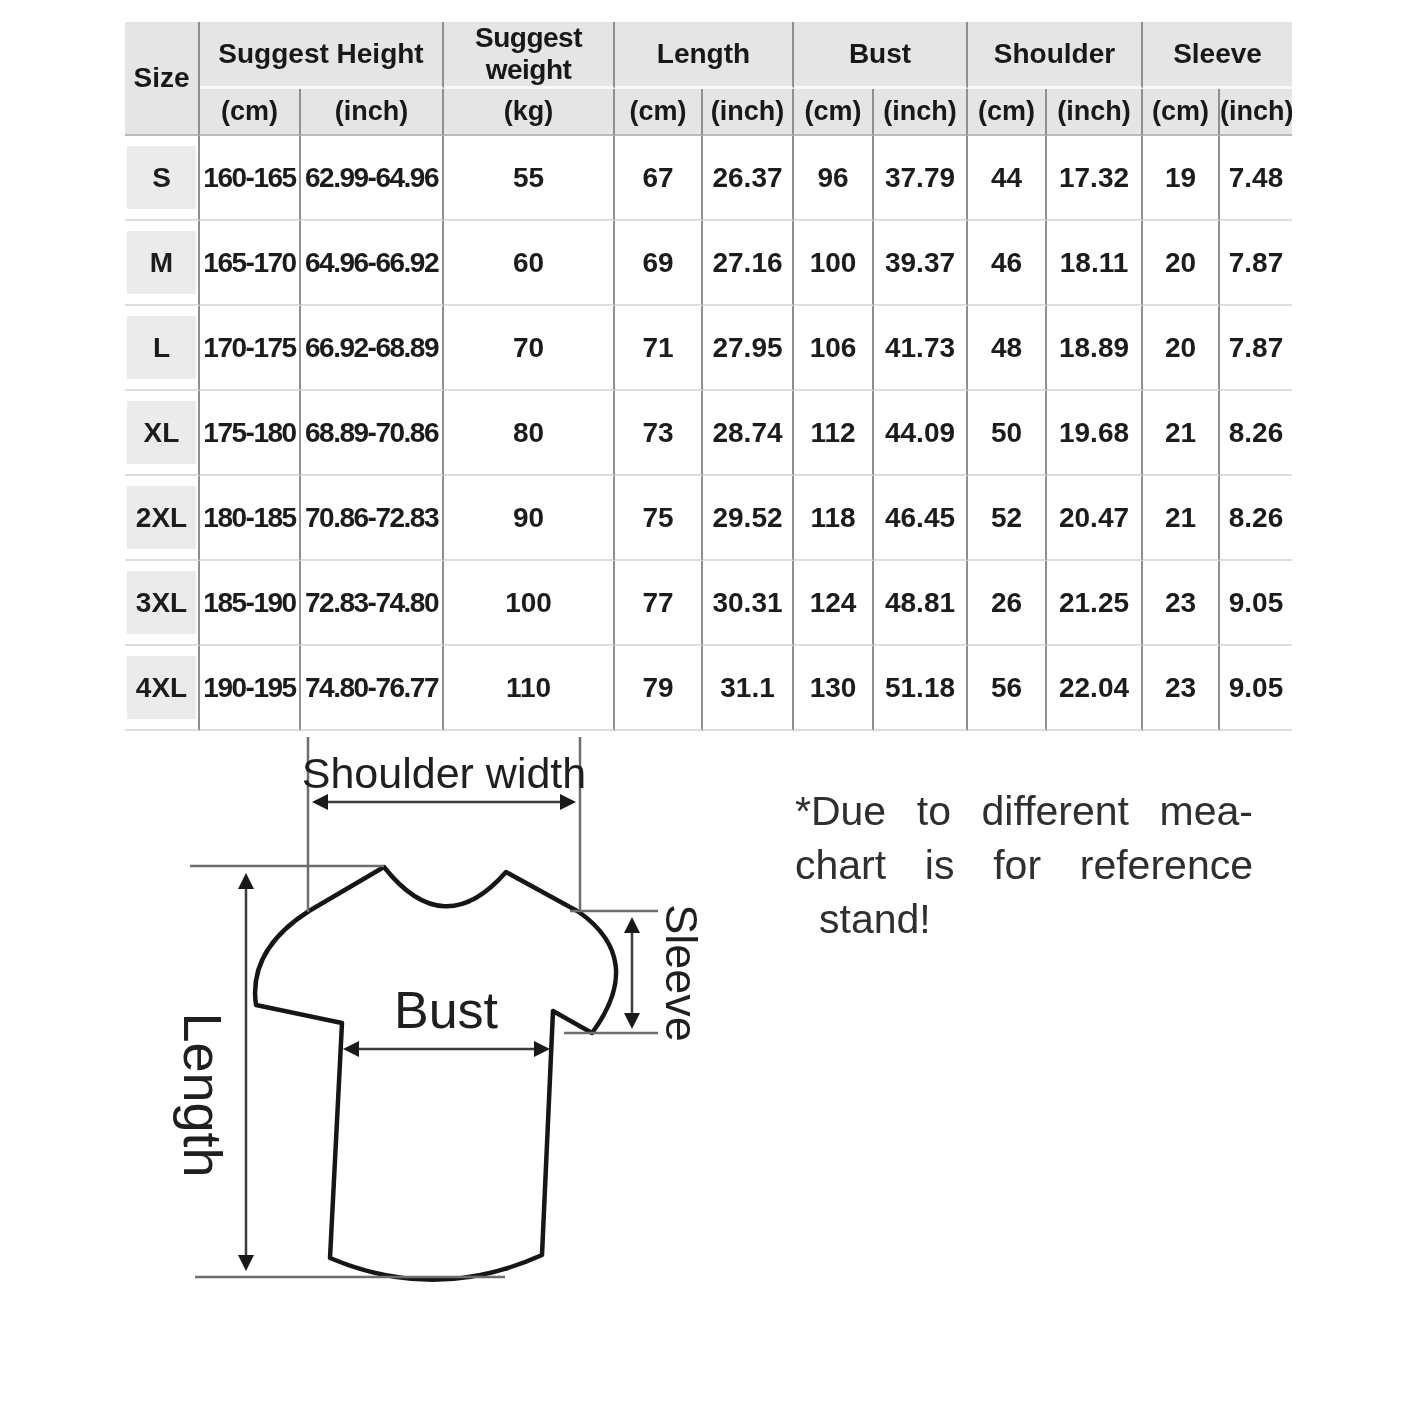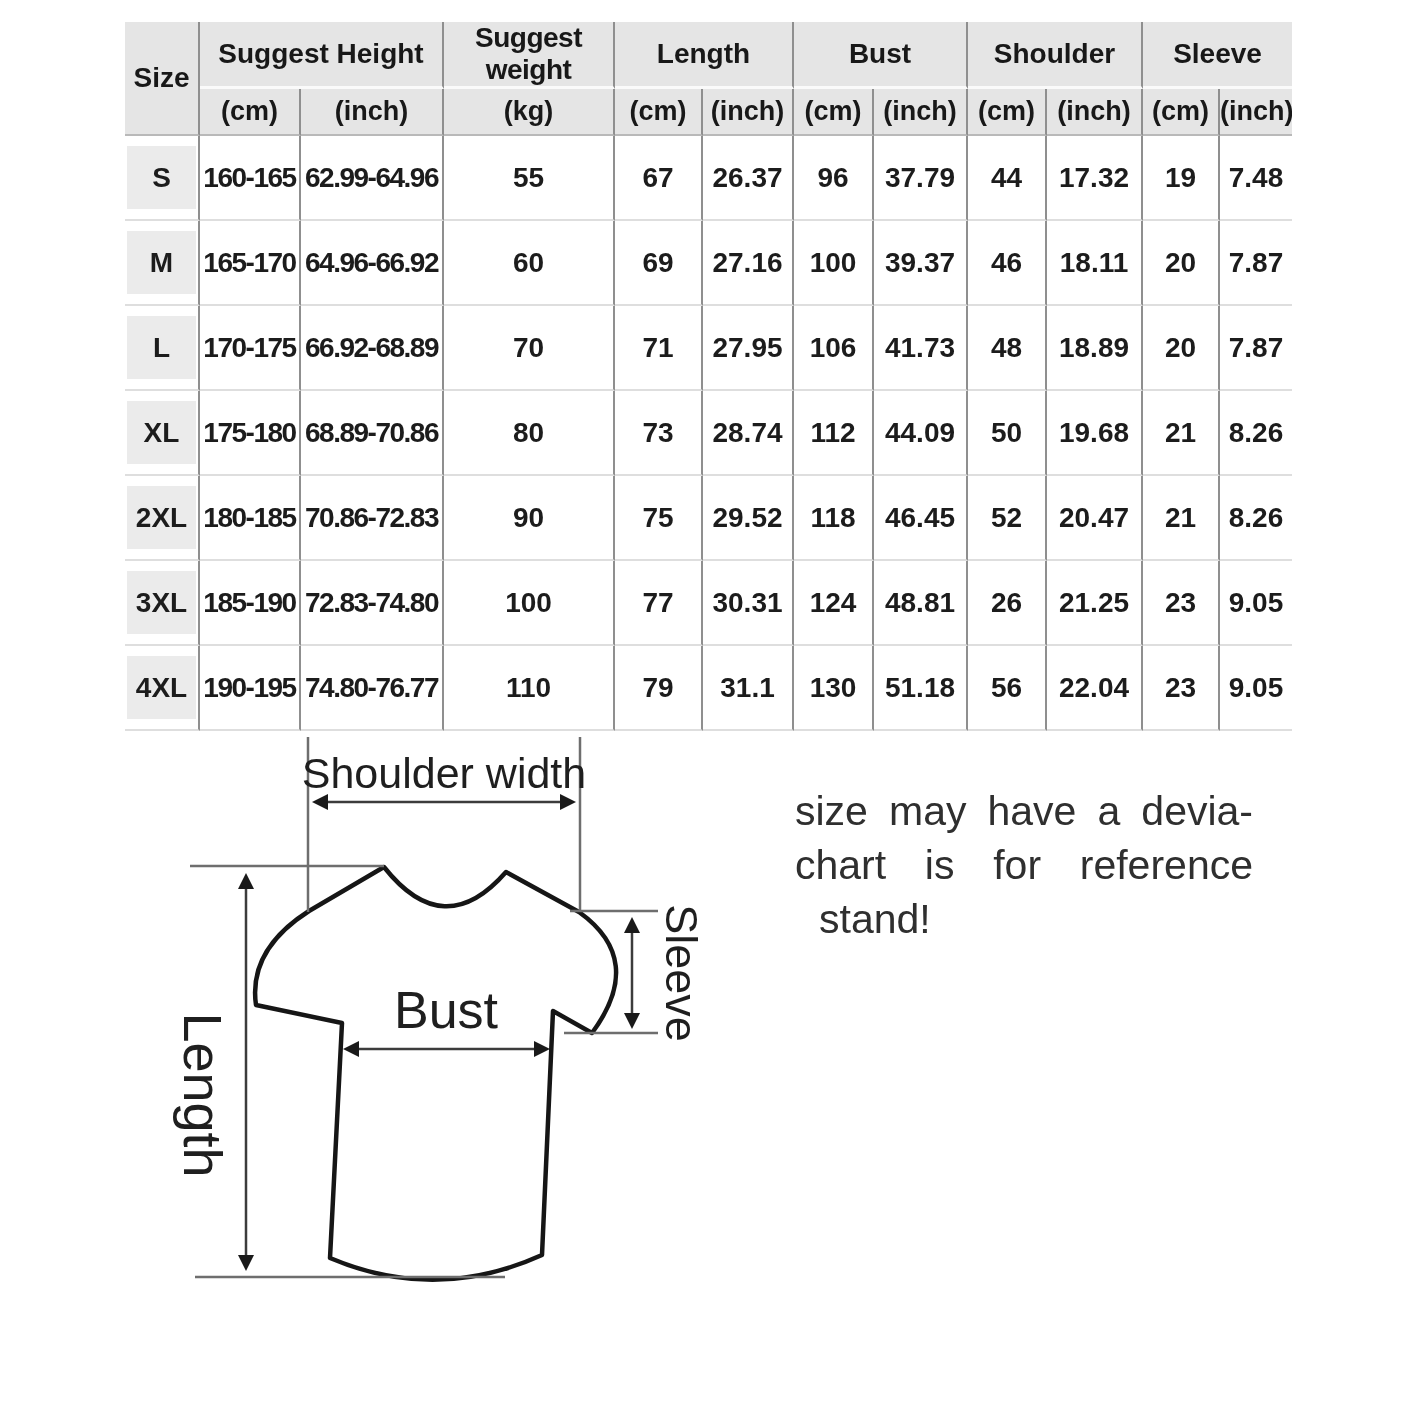--- a/index.html
+++ b/index.html
@@ -233,16 +233,16 @@
   <polygon points="460,334 444,326 444,342" fill="#1a1a1a"></polygon>
   <text x="356" y="313" text-anchor="middle" font-size="52">Bust</text>
 
   <line x1="542" y1="214" x2="542" y2="302" stroke="#3c3c3c" stroke-width="2.5"></line>
   <polygon points="542,202 534,218 550,218" fill="#1a1a1a"></polygon>
   <polygon points="542,314 534,298 550,298" fill="#1a1a1a"></polygon>
   <text x="588" y="258" text-anchor="middle" dominant-baseline="middle" font-size="45" transform="rotate(90 588 258)">Sleeve</text>
 </svg>
 
 <div class="note">
-  <div class="ln">size may have a devia-</div>
+  <div class="ln">*Due to different mea-</div>
   <div class="ln">chart is for reference</div>
   <div class="ln last">stand!</div>
 </div>
 
 </body></html>

